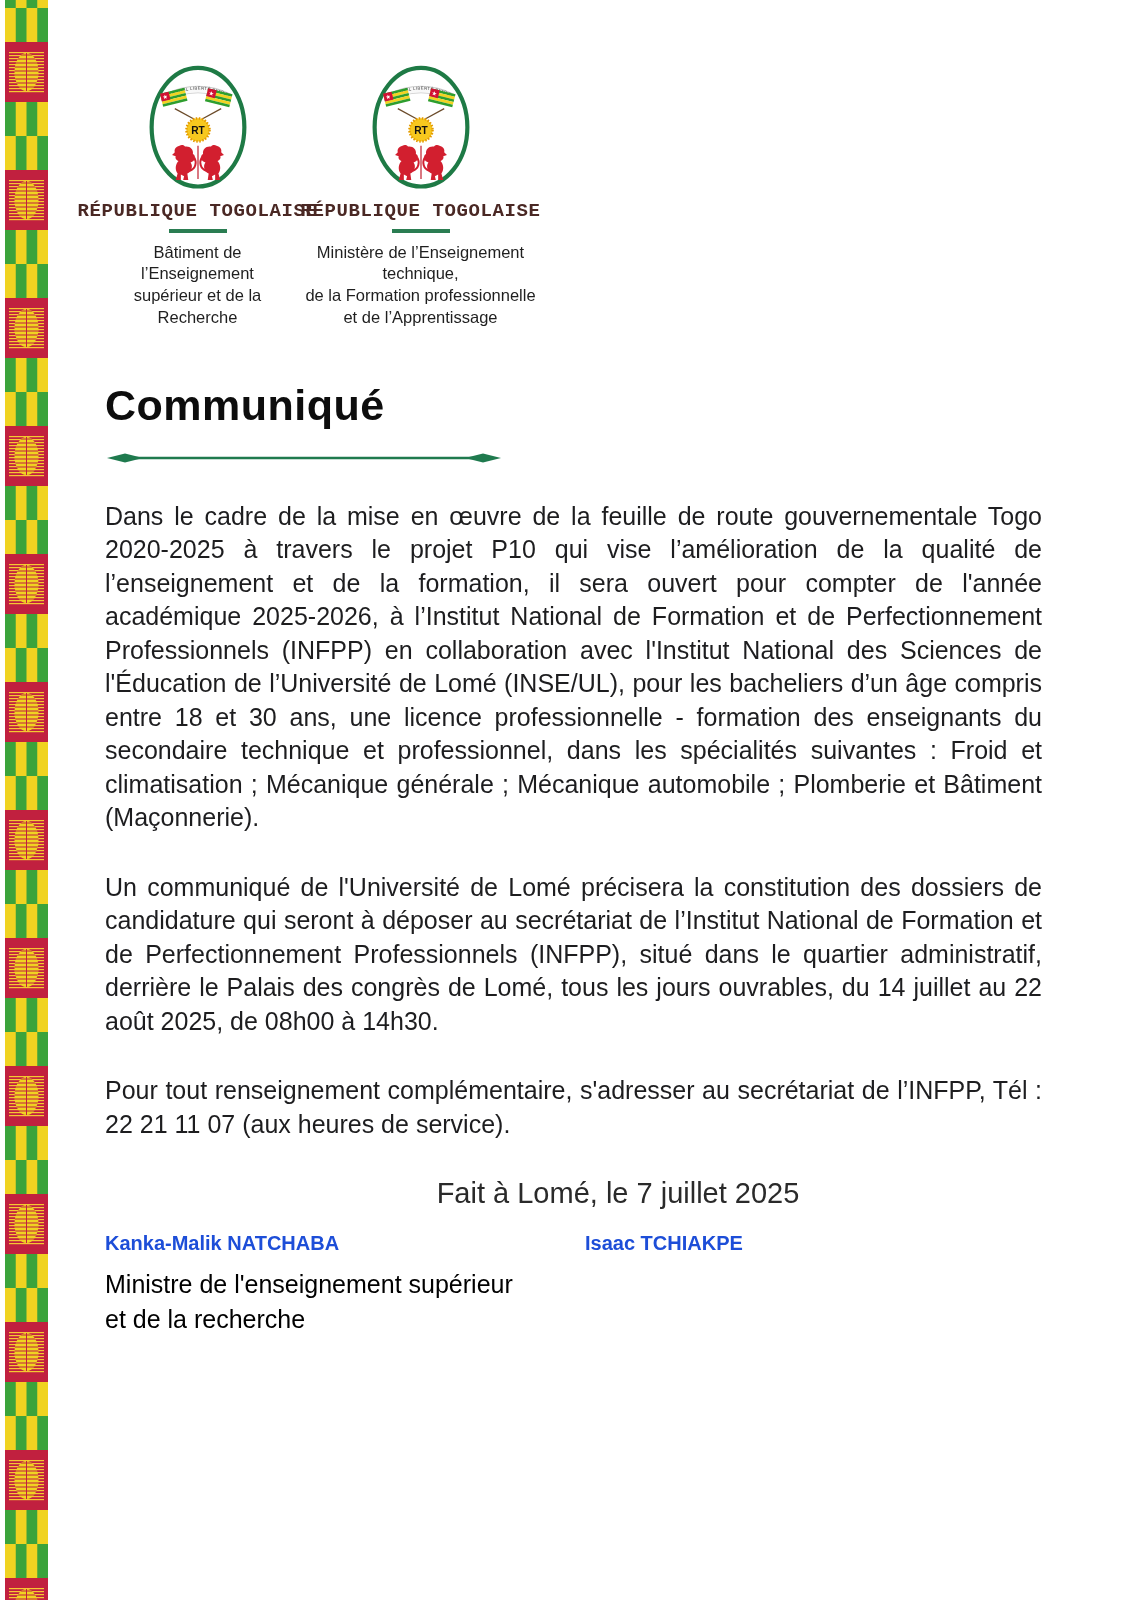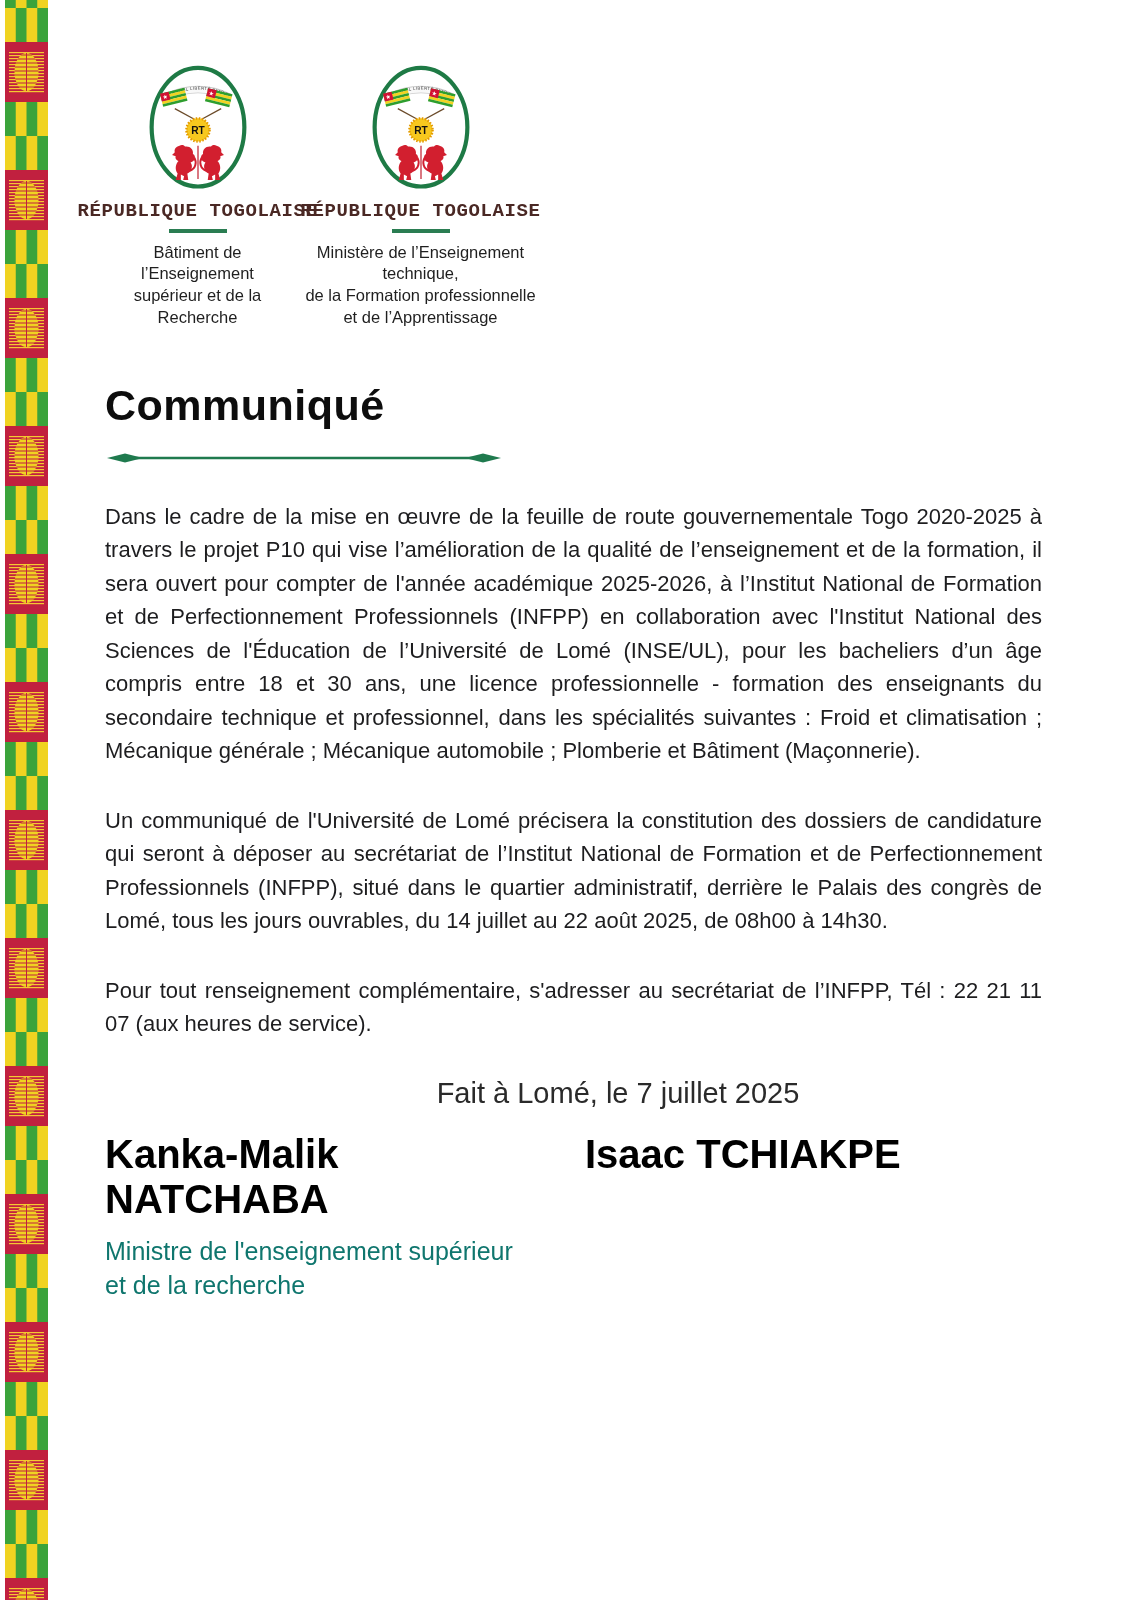--- a/index.html
+++ b/index.html
@@ -27,31 +27,31 @@
   .ministry{font-size:16.5px;line-height:1.32;color:#1f1f1f;text-align:center;}
   
   .title{
     margin:52px 16px 0 105px;font-size:43px;font-weight:bold;color:#0d0d0d;
     letter-spacing:.5px;
   }
   .divider{margin:20px 0 0 105px;display:block;}
   
   .bodytext{width:937px;margin-left:105px;}
   .bodytext p{
-    font-size:22px;line-height:33.5px;text-align:justify;margin:0 0 36px 0;
+    font-size:25px;line-height:33.5px;text-align:justify;margin:0 0 36px 0;
     color:#1d1d1f;
   }
   .bodytext p:first-child{margin-top:34px;}
   
   .date-line{margin:26px 0 0 105px;font-size:29px;color:#2a2a2a;text-align:center;}
   .sig-row{display:flex;margin:22px 0 0 105px;}
   .sig-col.left{width:462px;}
   .sig-col.right{width:470px;margin-left:18px;}
-  .sig-name{font-size:40px;font-weight:bold;color:#000000;}
-  .sig-role{font-size:25px;line-height:1.38;color:#0f766e;margin-top:12px;}
+  .sig-name{font-size:20px;font-weight:bold;color:#1d4ed8;}
+  .sig-role{font-size:25px;line-height:1.38;color:#000000;margin-top:12px;}
 </style>
 </head>
 <body>
 
 <svg width="0" height="0" style="position:absolute" aria-hidden="true">
   <defs>
     <clipPath id="oval-clip">
         <ellipse cx="21.5" cy="98" rx="12" ry="19"></ellipse>
       </clipPath>
     <path id="banner-arc" d="M20,36 Q55,19 90,36" fill="none"></path>

